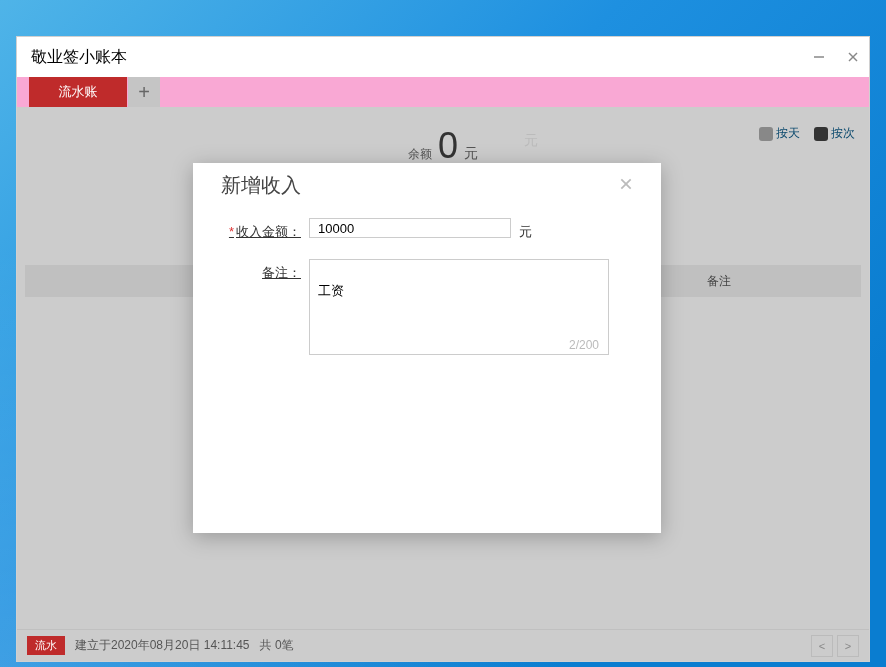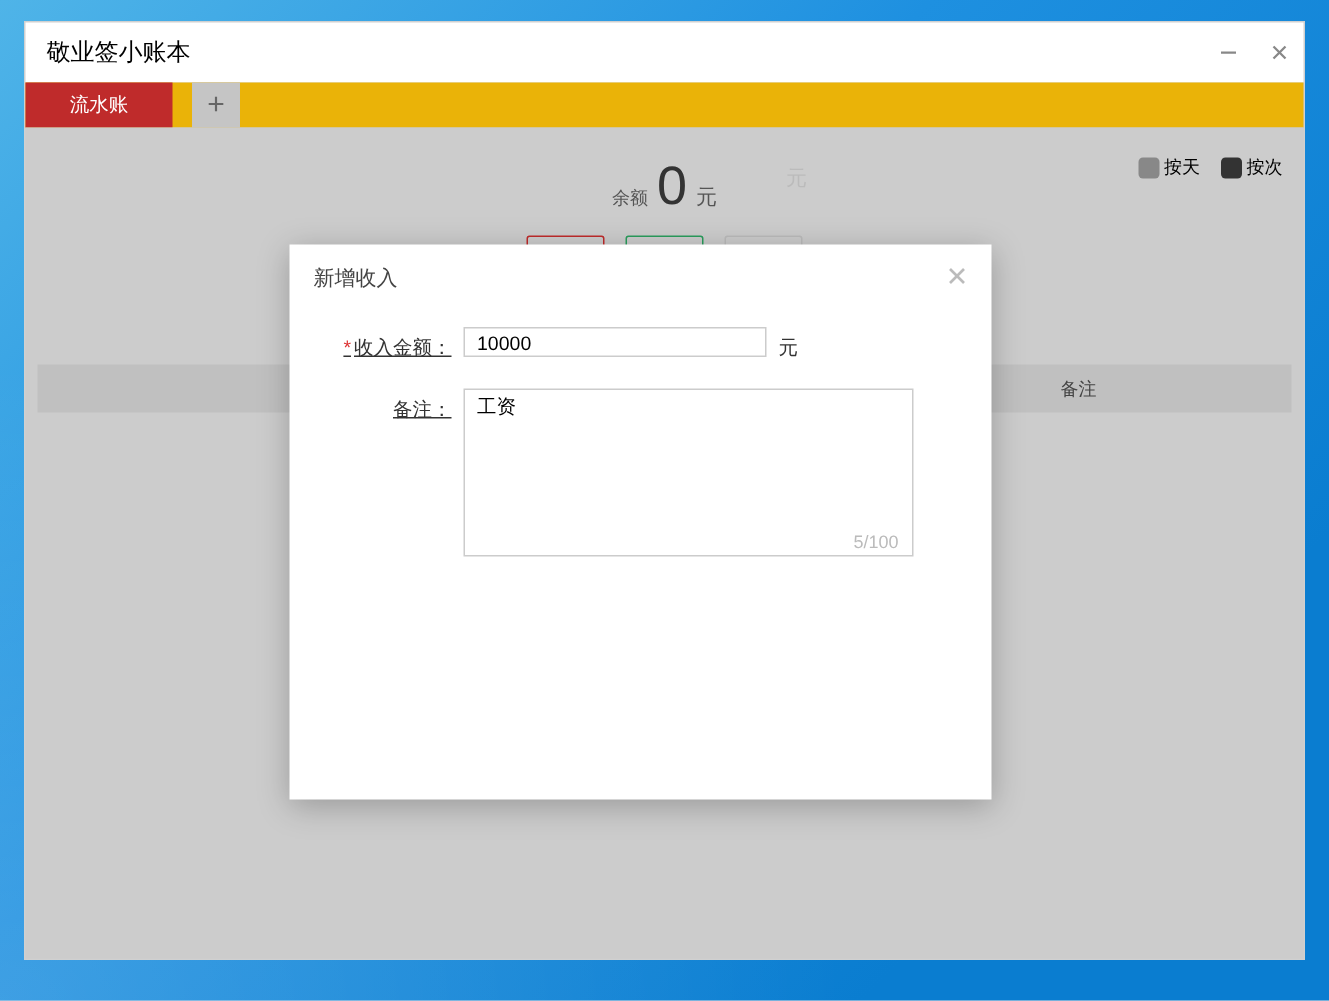--- a/index.html
+++ b/index.html
@@ -12,45 +12,44 @@
       overflow: hidden;
     }
     .rays {
       position: absolute;
       inset: 0;
       background: radial-gradient(ellipse at 0% 100%, rgba(255,255,255,0.15) 0%, transparent 45%);
     }
     .window {
       position: absolute;
       left: 16px;
-      top: 14px;
+      top: 36px;
       width: 854px;
       height: 626px;
       background: #cccccc;
       border: 1px solid #d0d0d0;
       display: flex;
       flex-direction: column;
     }
     .titlebar {
       height: 40px;
       background: #ffffff;
       display: flex;
       align-items: center;
       padding: 0 8px 0 14px;
       justify-content: space-between;
     }
     .titlebar-controls { display: flex; gap: 18px; align-items: center; }
     .win-btn { width: 16px; height: 16px; display:flex; align-items:center; justify-content:center; cursor:pointer; color:#888; }
     .tabbar {
       height: 30px;
-      background: #eab308;
+      background: #f9a8d4;
       display: flex;
       align-items: stretch;
-      padding-left: 0;
-      gap: 12px;
+      padding-left: 12px;
     }
     .tab {
       width: 98px;
       display: flex;
       align-items: center;
       justify-content: center;
       font-size: 13px;
       cursor: pointer;
     }
     .tab.active { background: #bf2b2b; color: #fff; }
@@ -78,21 +77,21 @@
     .balance-value { font-size: 36px; font-weight: 300; color: #333; }
     .balance-unit { font-size: 14px; }
     .balance-unit2 { font-size: 14px; color:#bbb; position:absolute; left: 507px; top: 25px; }
     .mode-toggles {
       position: absolute;
       right: 14px;
       top: 18px;
       display: flex;
       gap: 14px;
       font-size: 12px;
-      color: #000000;
+      color: #0c4a6e;
     }
     .mode-toggles .tog { display:flex; align-items:center; gap:3px; }
     .tog-box { width:14px; height:14px; background:#888; border-radius:3px; }
     .tog-box.dark { background:#333; }
     .action-btns {
       display:flex;
       justify-content:center;
       gap: 14px;
       margin-top: 12px;
     }
@@ -153,22 +152,22 @@
       background:#fff;
       box-shadow: 0 4px 20px rgba(0,0,0,0.25);
       display:flex;
       flex-direction:column;
     }
     .modal-header {
       height: 45px;
       display:flex;
       align-items:center;
       justify-content:space-between;
-      padding: 0 16px;
-      font-size:14px;
+      padding: 0 28px;
+      font-size:20px;
       color:#444;
     }
     .modal-close { color:#bbb; font-size:18px; cursor:pointer; }
     .modal-body {
       flex:1;
       padding: 10px 32px 0 18px;
     }
     .form-row {
       display:flex;
       align-items:flex-start;
@@ -189,23 +188,23 @@
       height: 20px;
       border:1px solid #ccc;
       padding: 0 8px;
       font-size:13px;
       font-family: inherit;
     }
     .form-suffix { margin-left: 8px; font-size:13px; color:#333; padding-top:5px; }
     .form-textarea {
       margin-left: 8px;
       width: 300px;
-      height: 112px;
+      height: 96px;
       border:1px solid #ccc;
-      padding: 2px 8px;
+      padding: 22px 8px;
       font-size:13px;
       font-family: Liberation Sans, sans-serif;
       resize: none;
       position: relative;
     }
     .textarea-wrap { position:relative; }
     .char-count {
       position:absolute;
       right: 10px;
       bottom: 6px;
@@ -292,20 +291,35 @@
       <div class="act more">
         <span>更多</span>
       </div>
     </div>
 
     <div class="table-header">
       <div class="th note">备注</div>
     </div>
   </div>
 
+  <div class="footer">
+    <div class="footer-left">
+      <span class="badge">流水</span>
+      <span>建立于2020年08月20日 14:11:45</span>
+      <span>共 0笔</span>
+    </div>
+    <div class="pager">
+      <div class="pager-btn">
+          <span>&lt;</span>
+        </div>
+      <div class="pager-btn">
+          <span>&gt;</span>
+        </div>
+    </div>
+  </div>
 </div>
 
 <div class="modal">
   <div class="modal-header">
     <span>新增收入</span>
     <span class="modal-close">
       <svg width="14" height="14" viewBox="0 0 12 12">
           <line x1="2" y1="2" x2="10" y2="10" stroke="#bbb" stroke-width="1.5"></line>
           <line x1="10" y1="2" x2="2" y2="10" stroke="#bbb" stroke-width="1.5"></line>
         </svg>
@@ -314,17 +328,17 @@
   <div class="modal-body">
     <div class="form-row">
       <div class="form-label"><span class="req">*</span><span>收入金额：</span></div>
       <input class="form-input" value="10000" style="">
       <span class="form-suffix">元</span>
     </div>
     <div class="form-row">
       <div class="form-label"><span>备注：</span></div>
       <div class="textarea-wrap">
         <textarea class="form-textarea" style="">工资</textarea>
-        <span class="char-count">5/100</span>
+        <span class="char-count">2/200</span>
       </div>
     </div>
   </div>
 </div>
 
 </body></html>

